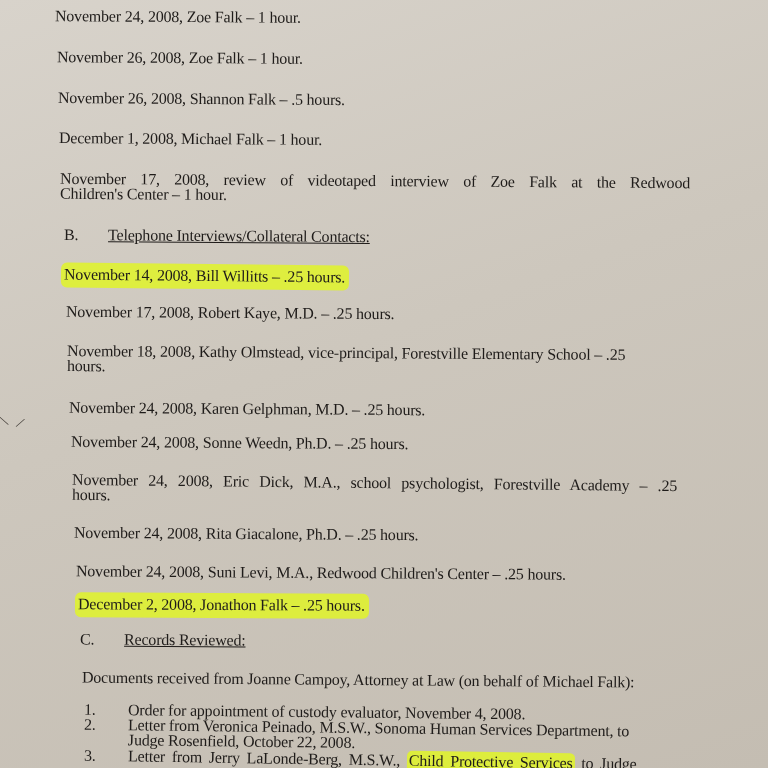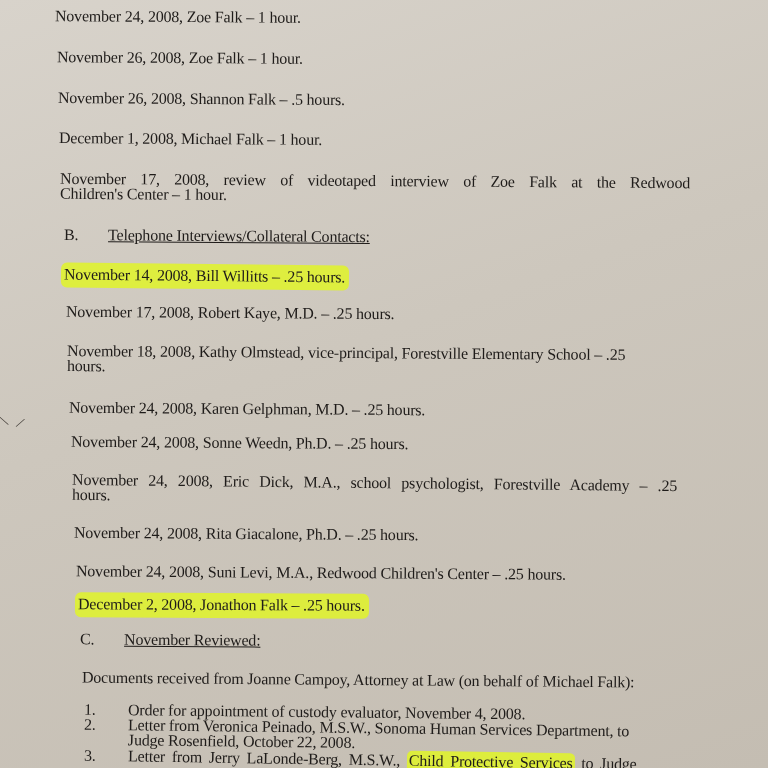--- a/index.html
+++ b/index.html
@@ -64,21 +64,21 @@
     <div>hours.</div>
   </div>
   <div class="line" style="left:74px; top:526px; transform:rotate(0.4deg);">November 24, 2008, Rita Giacalone, Ph.D. – .25 hours.</div>
   <div class="line" style="left:76px; top:565px; transform:rotate(0.4deg);">November 24, 2008, Suni Levi, M.A., Redwood Children's Center – .25 hours.</div>
   <div class="line" style="left:78px; top:597px; transform:rotate(0.3deg);">
     <span class="hl">December 2, 2008, Jonathon Falk – .25 hours.</span>
   </div>
 
   <div class="line heading" style="left:80px; top:632px; transform:rotate(0.4deg);">
     <span>C.</span>
-    <span class="ul" style="margin-left:26px;">November Reviewed:</span>
+    <span class="ul" style="margin-left:26px;">Records Reviewed:</span>
   </div>
   <div class="line" style="left:82px; top:672px; transform:rotate(0.5deg);">Documents received from Joanne Campoy, Attorney at Law (on behalf of Michael Falk):</div>
 
   <div class="line" style="left:84px; top:704px; transform:rotate(0.6deg);">
     <span style="display:inline-block; width:44px;">1.</span><span>Order for appointment of custody evaluator, November 4, 2008.</span>
   </div>
   <div class="line" style="left:84px; top:720px; transform:rotate(0.7deg);">
     <div><span style="display:inline-block; width:44px;">2.</span><span>Letter from Veronica Peinado, M.S.W., Sonoma Human Services Department, to</span></div>
     <div style="padding-left:44px;">Judge Rosenfield, October 22, 2008.</div>
   </div>

